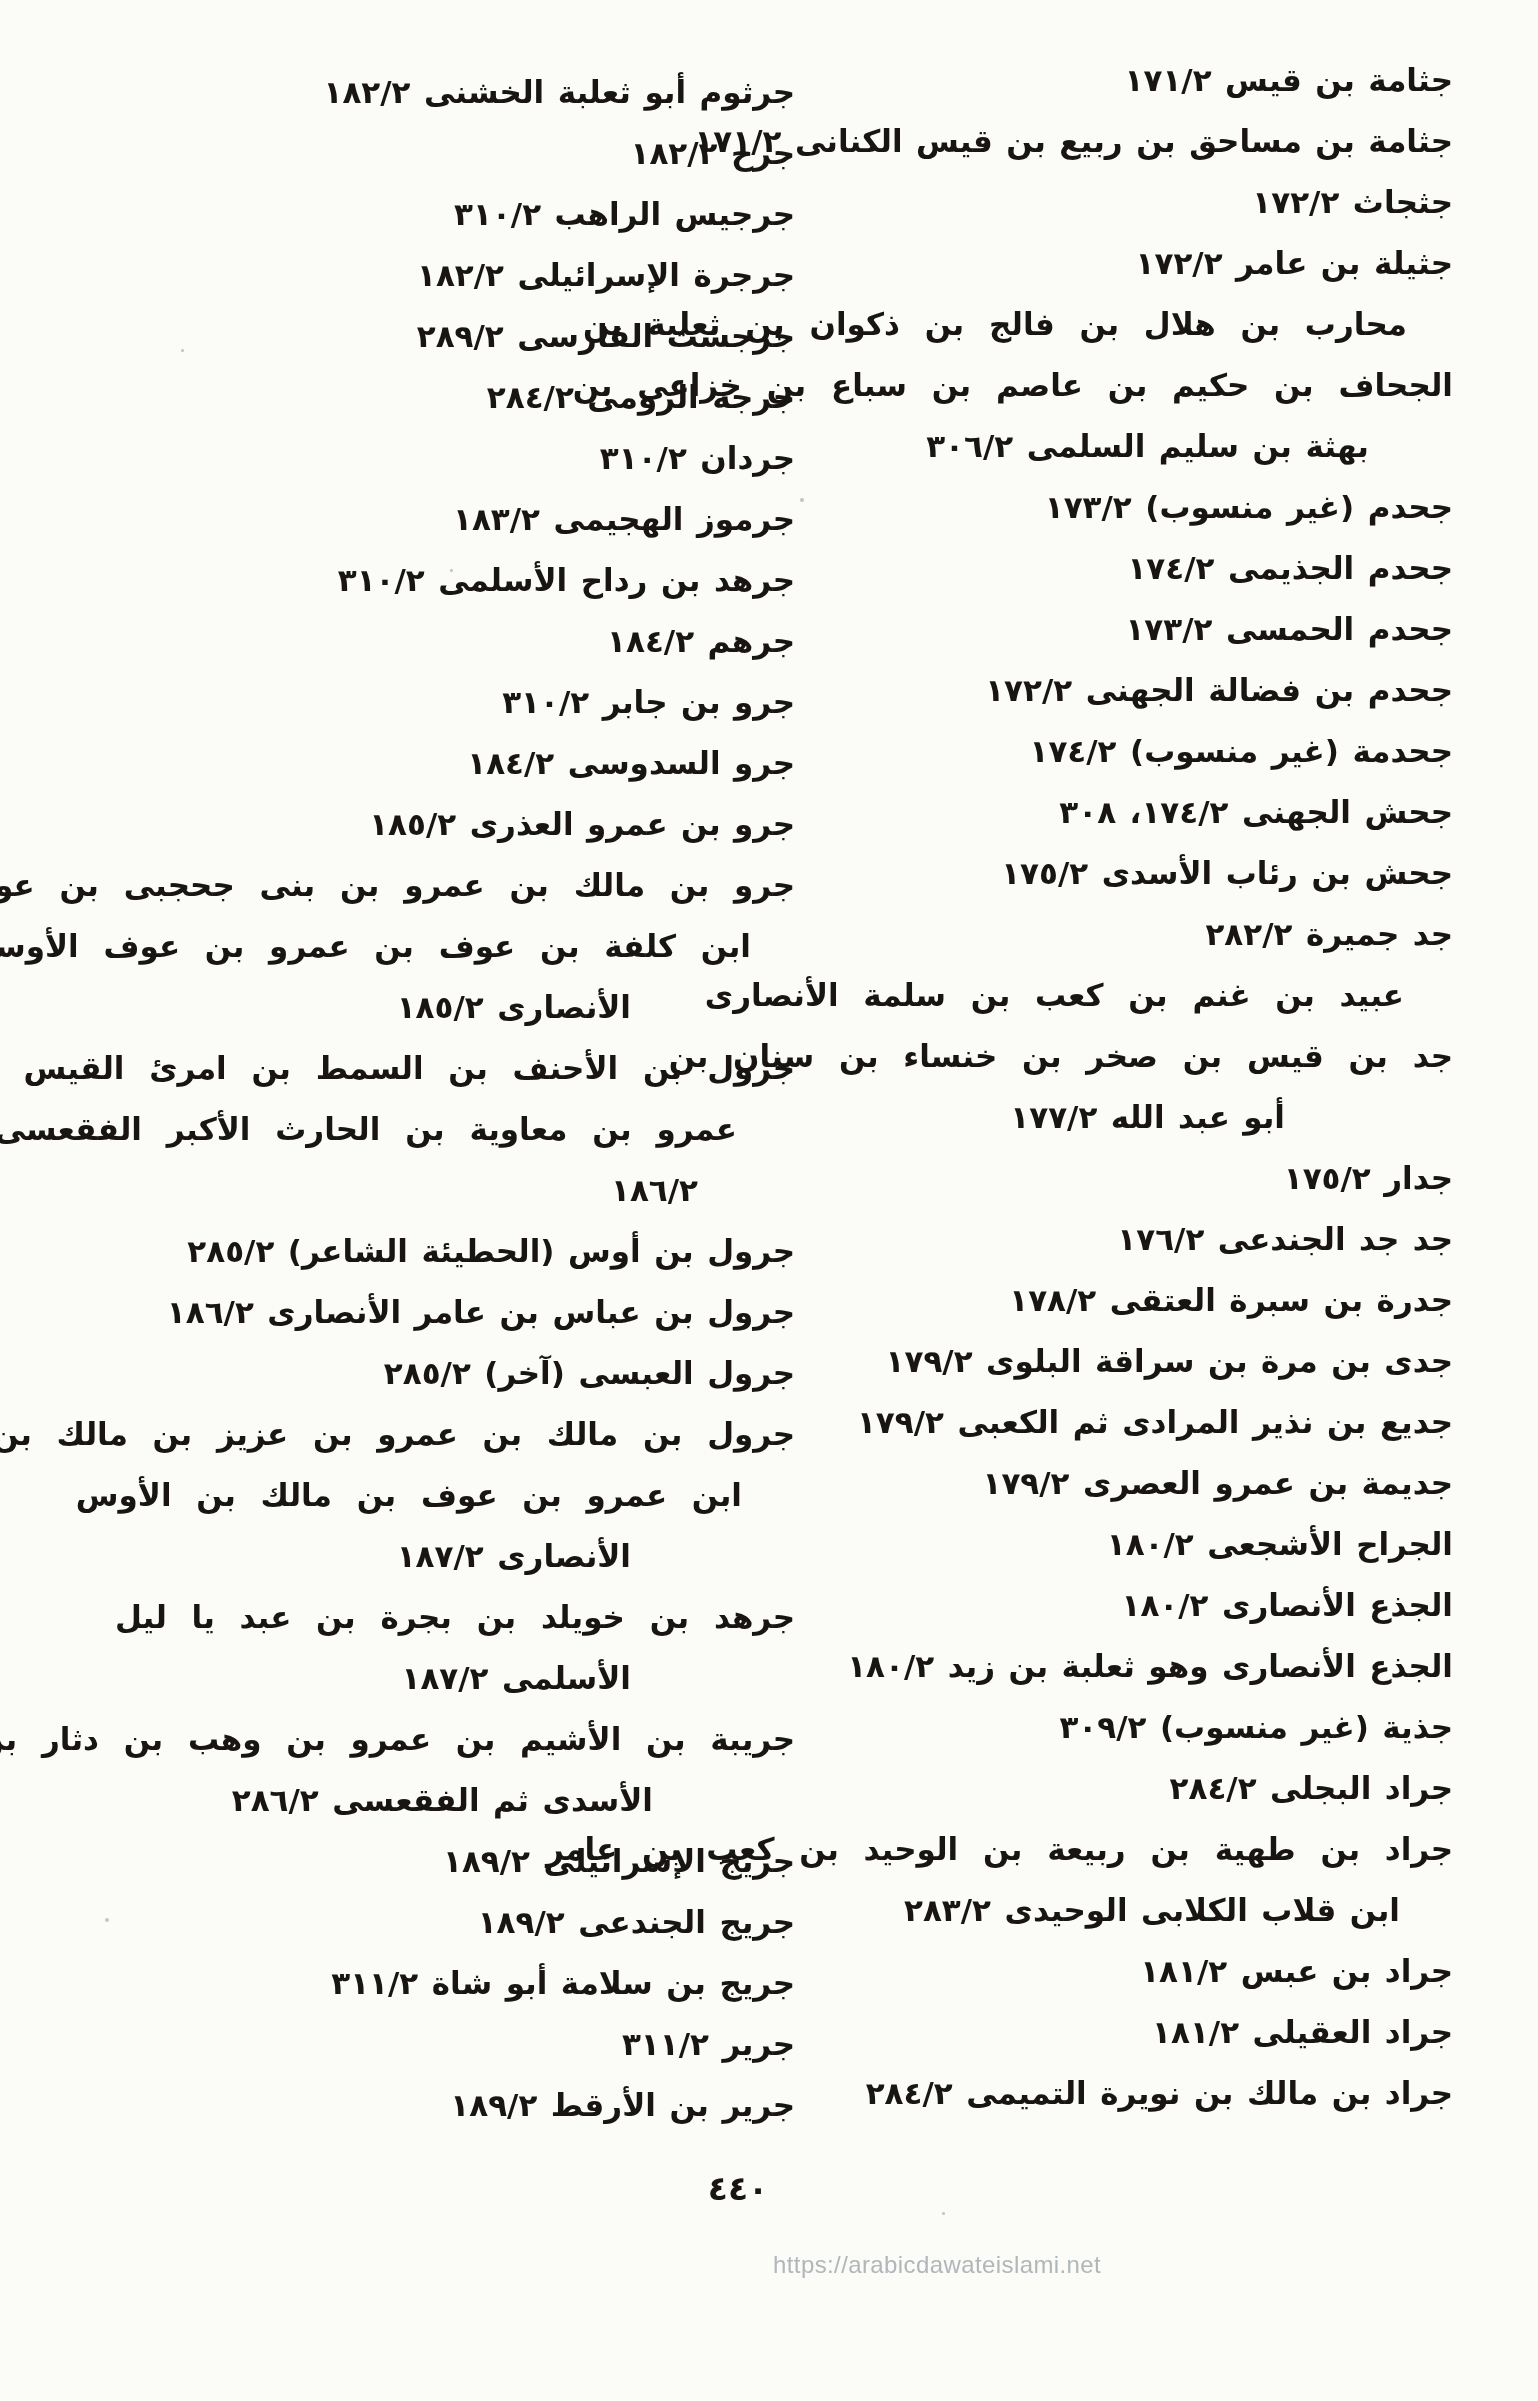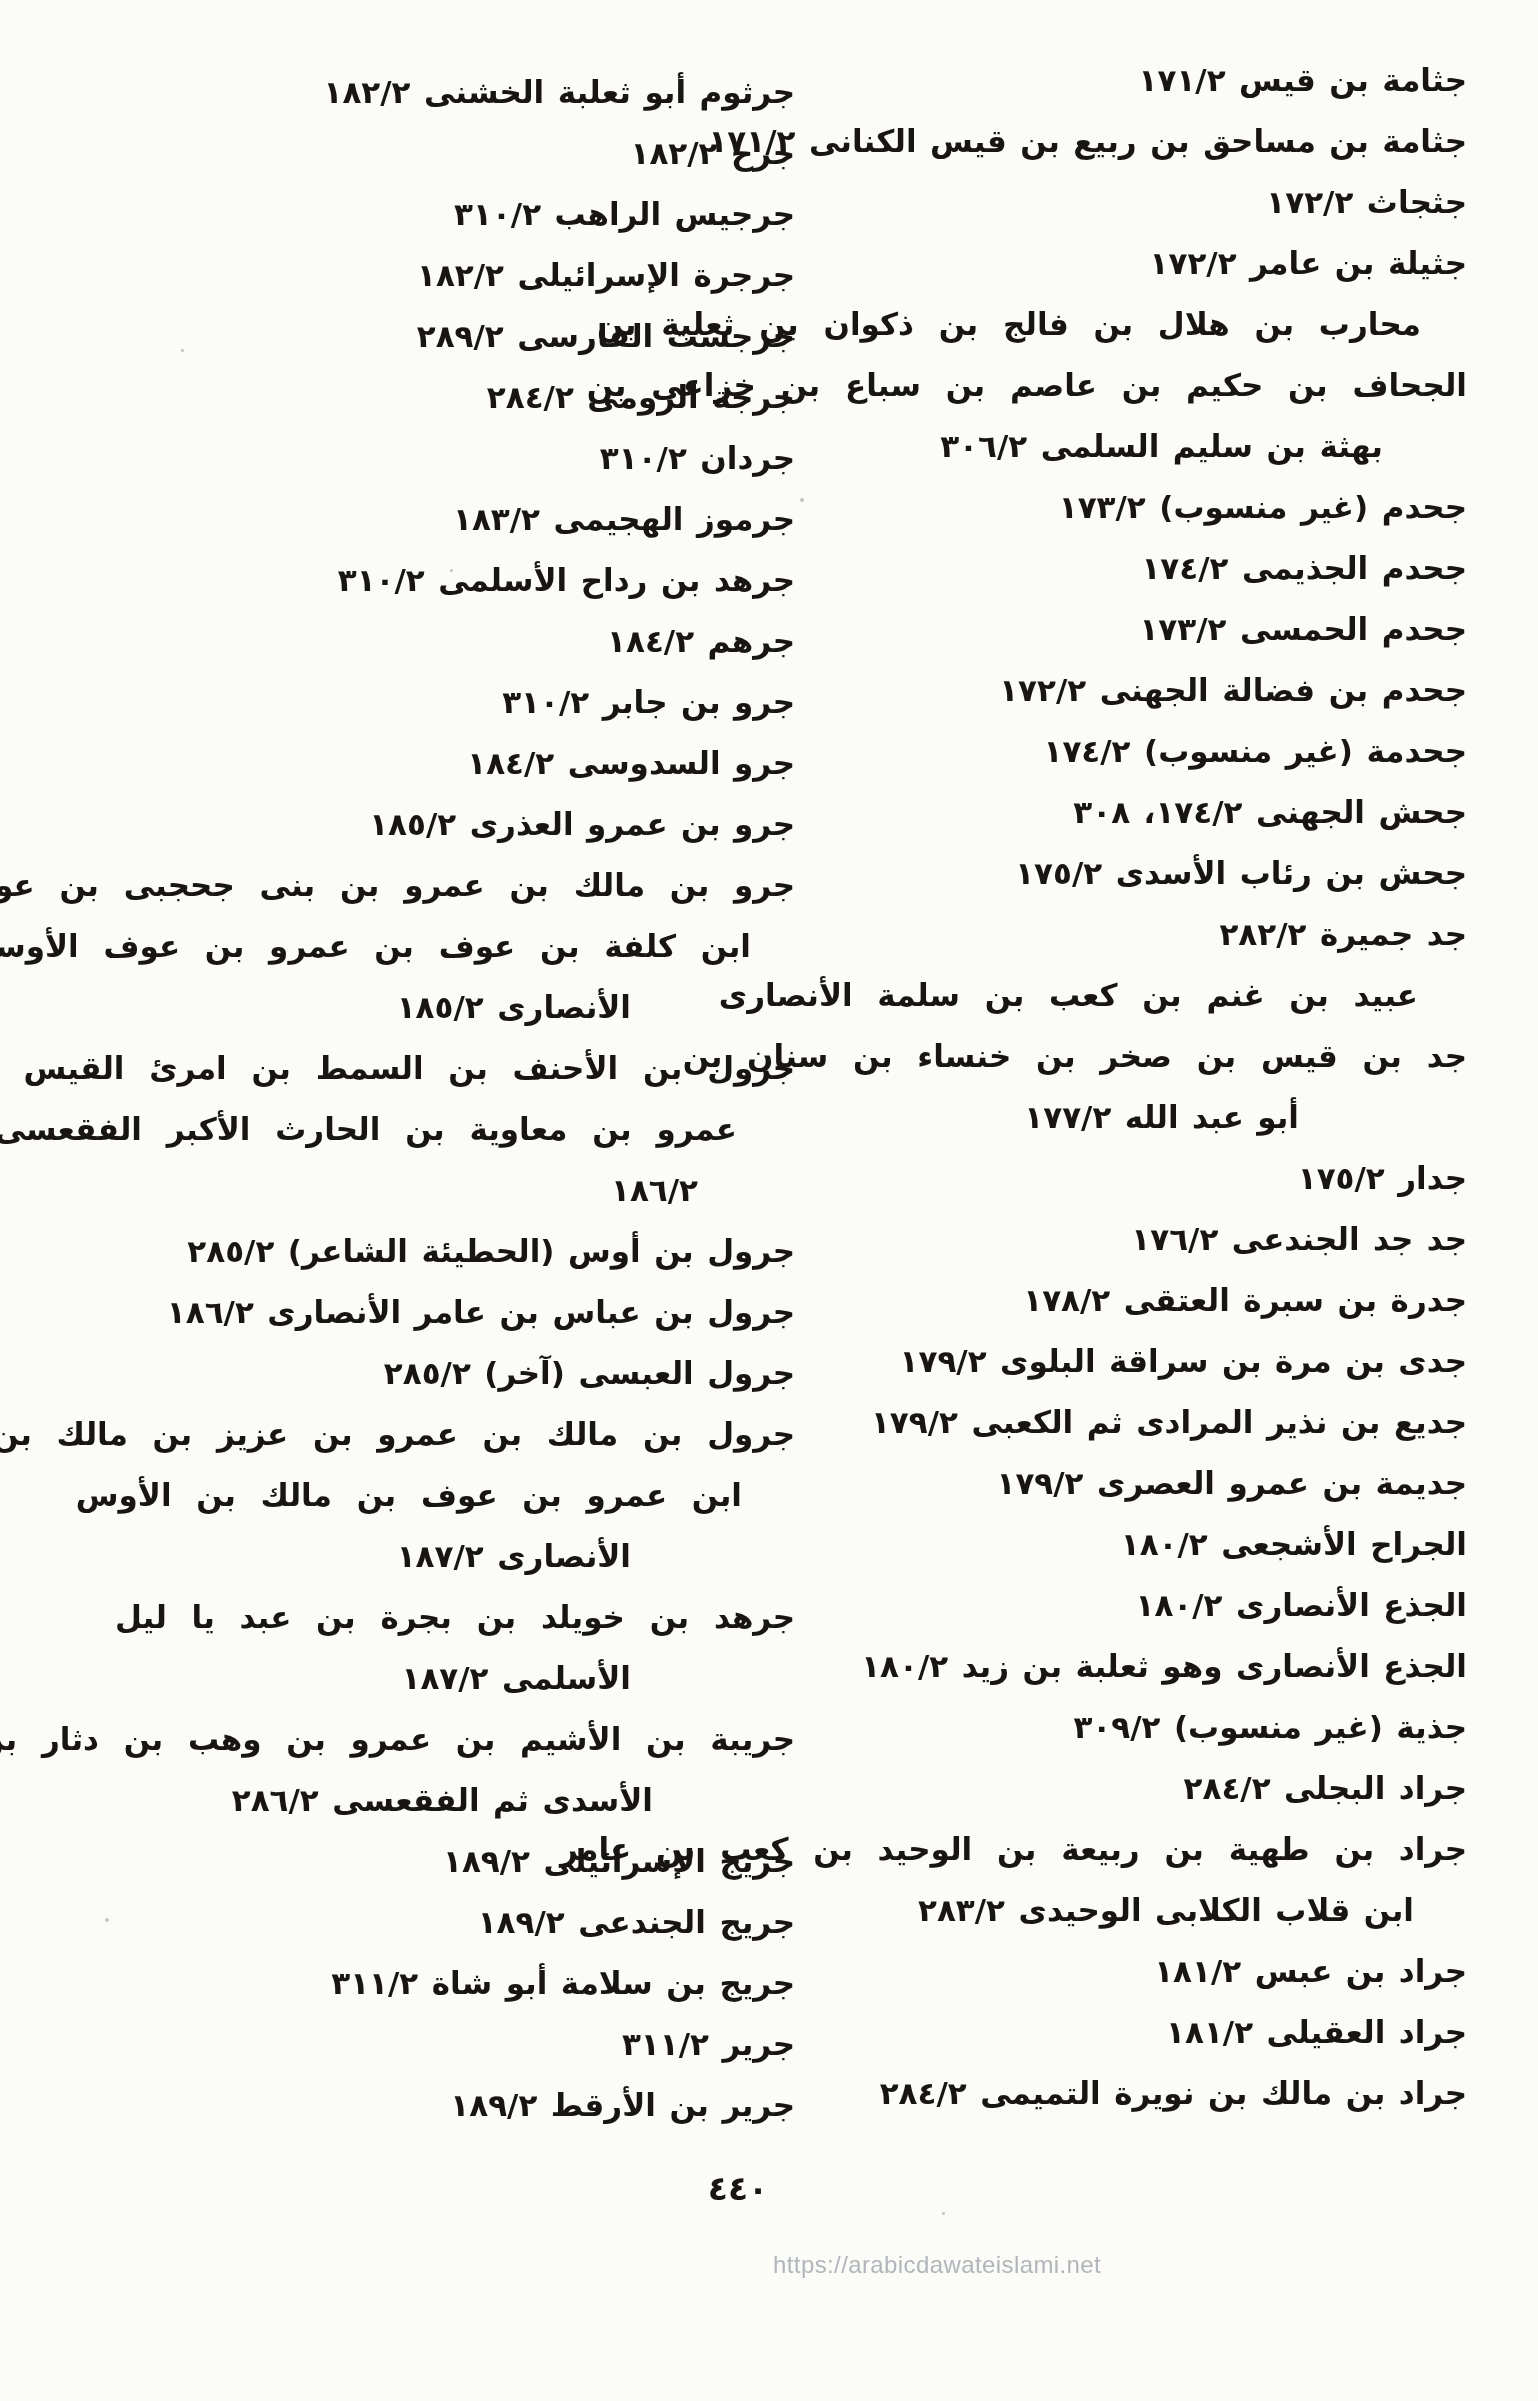--- a/index.html
+++ b/index.html
@@ -16,21 +16,21 @@
     overflow: hidden;
     font-family: "DejaVu Sans", sans-serif;
     color: var(--ink, #181512);
   }
   .index-col {
     position: absolute;
     width: 658px;
     direction: rtl;
     text-align: right;
   }
-  .col-right { top: 50px;  right: 71px; text-align: right;  }
+  .col-right { top: 50px;  right: 85px; text-align: right;  }
   .col-left  { top: 62px;  right: 743px; text-align: right; }
   .line {
     height: 61px;
     line-height: 61px;
     font-size: 31px;
     font-weight: bold;
     white-space: nowrap;
     word-spacing: 2.7px;
     letter-spacing: 0px;
   }

